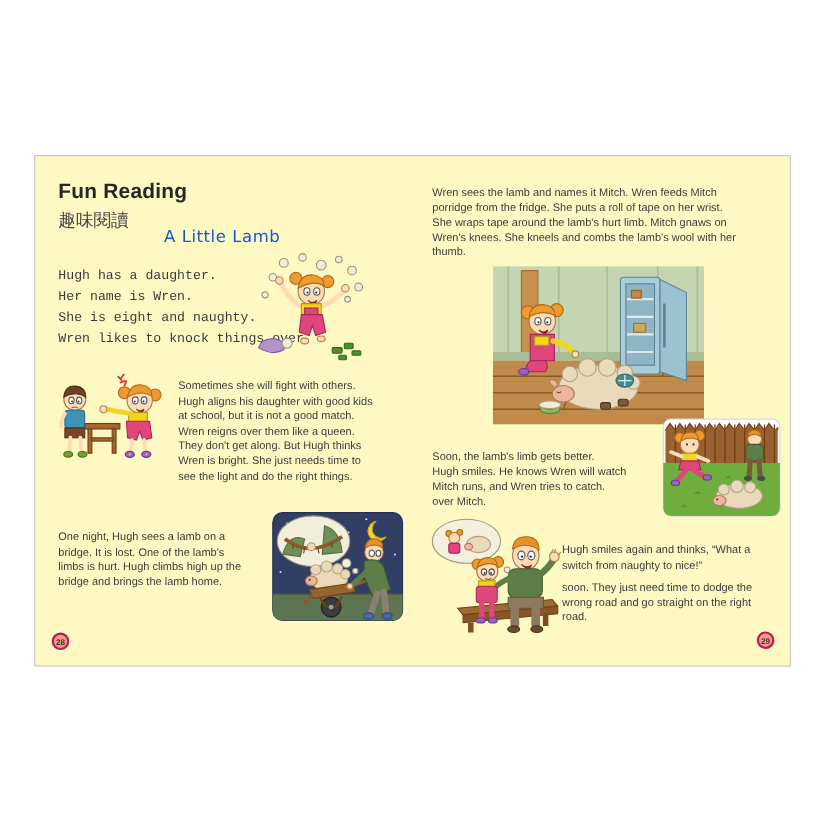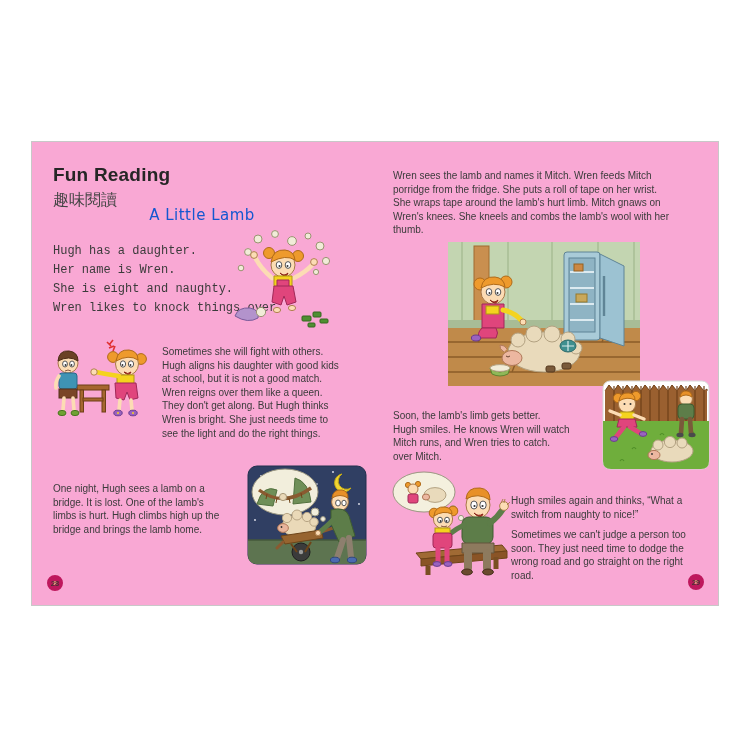--- a/index.html
+++ b/index.html
@@ -1,35 +1,35 @@
 <!DOCTYPE html>
 <html><head>
 <meta charset="utf-8">
 <style>
   * { margin:0; padding:0; box-sizing:border-box; }
   html,body { width:750px; height:750px; background:#ffffff; overflow:hidden; }
   body { position:relative; font-family:"Liberation Sans", sans-serif; }
   .page {
     position:absolute; left:31px; top:141px; width:688px; height:465px;
-    background:#f9a8d4; border:1px solid #c8c8c8;
+    background:#fef9c3; border:1px solid #c8c8c8;
   }
   .abs { position:absolute; }
   .h1 { font-size:19px; font-weight:bold; color:#262626; letter-spacing:.2px;
         font-family:"Liberation Sans", sans-serif; }
   .zh { font-size:16px; color:#454545; margin-top:4px; }
   .story-title { font-size:15px; font-weight:normal; color:#1457d0; text-align:center;
         font-family:"DejaVu Sans", sans-serif; letter-spacing:.5px; }
   .story-intro { font-size:12px; line-height:19px; color:#3b3b3b; white-space:nowrap;
         font-family:Liberation Mono, monospace; }
   .story-text { font-size:10px; line-height:13.6px; color:#3b3b3b; white-space:nowrap;
         font-family:Liberation Sans, sans-serif; }
   .gap8 { height:7px; }
   .pgnum {
     width:16px; height:16px; border-radius:50%;
-    background:#f29a86; border:6px solid #be185d;
+    background:#f29a86; border:2px solid #be185d;
     color:#4c3333; font-size:7.5px; font-weight:bold;
     display:flex; align-items:center; justify-content:center;
   }
   svg { display:block; }
 </style>
 </head>
 <body>
 
 <div class="page">
 
@@ -383,21 +383,20 @@
     </g>
   </svg>
 
   <div class="abs" style="left:479px; top:352px; width:210px;">
     <div class="story-text">
         <div>Hugh smiles again and thinks, “What a</div>
         <div>switch from naughty to nice!”</div>
       </div>
     <div class="gap8"></div>
     <div class="story-text">
-        <div>Sometimes we can't judge a person too</div>
         <div>soon. They just need time to dodge the</div>
         <div>wrong road and go straight on the right</div>
         <div>road.</div>
       </div>
   </div>
 
   <div class="abs pgnum" style="left:656px; top:432px;">29</div>
 
 </div>
 

